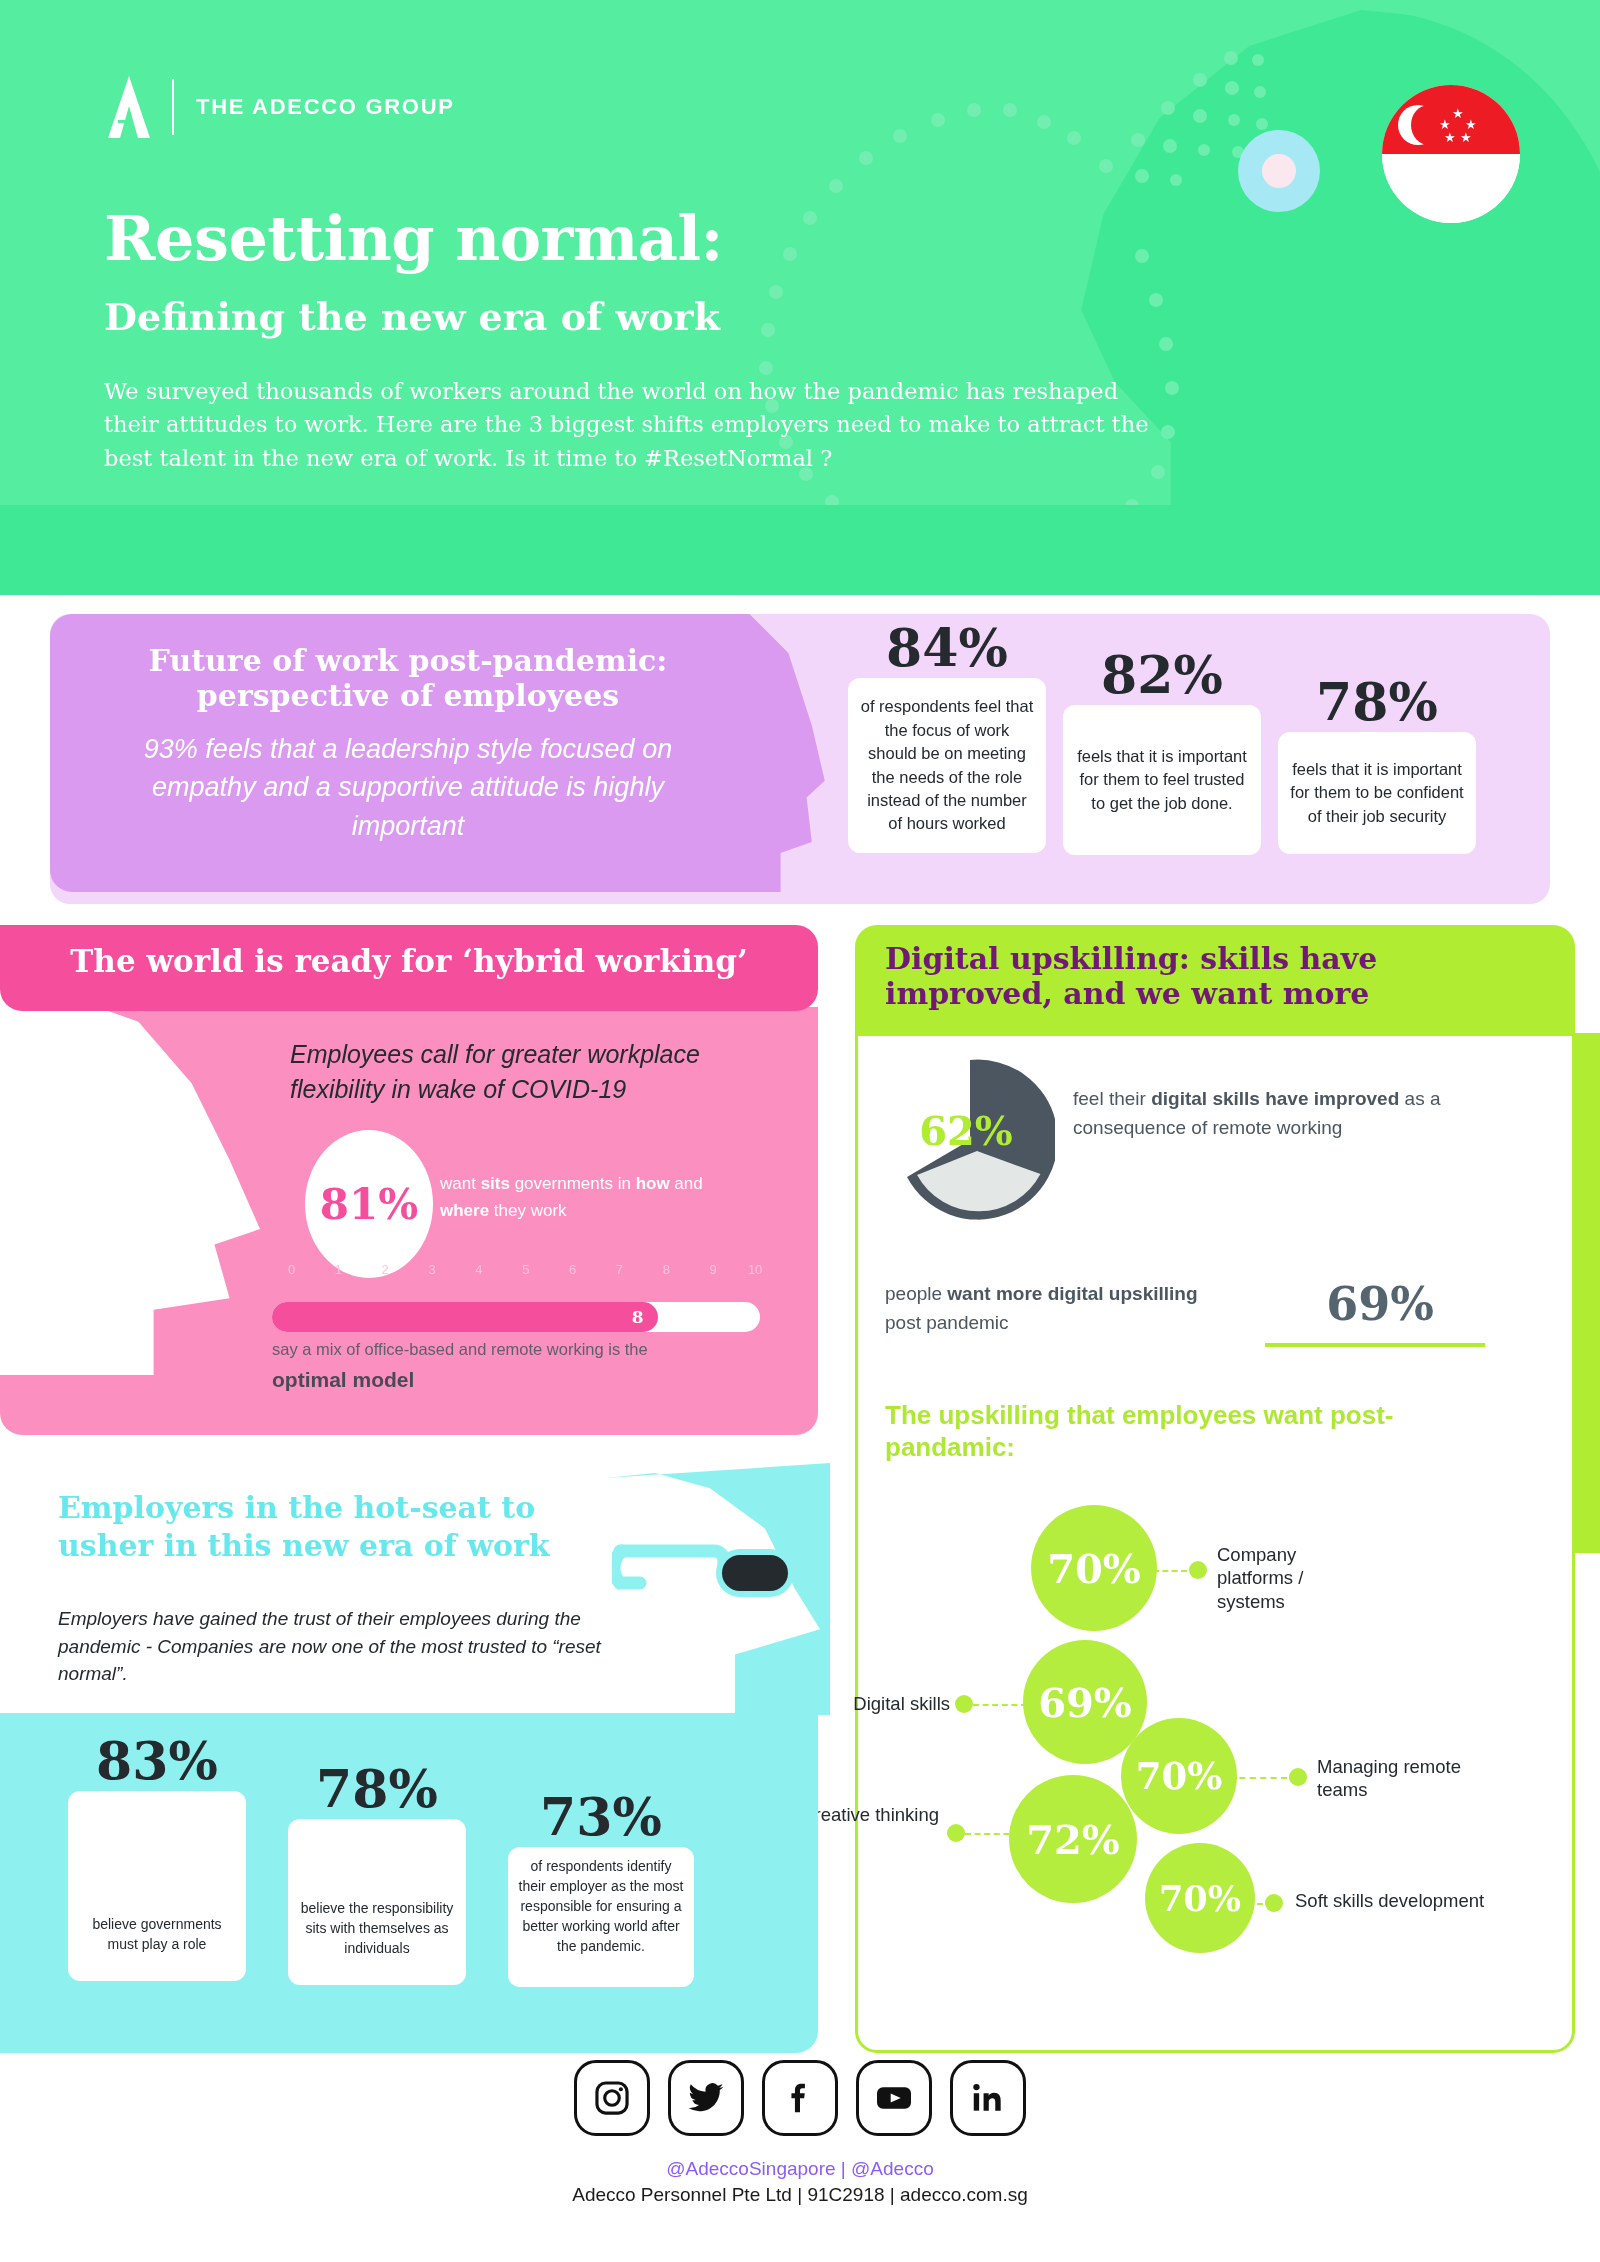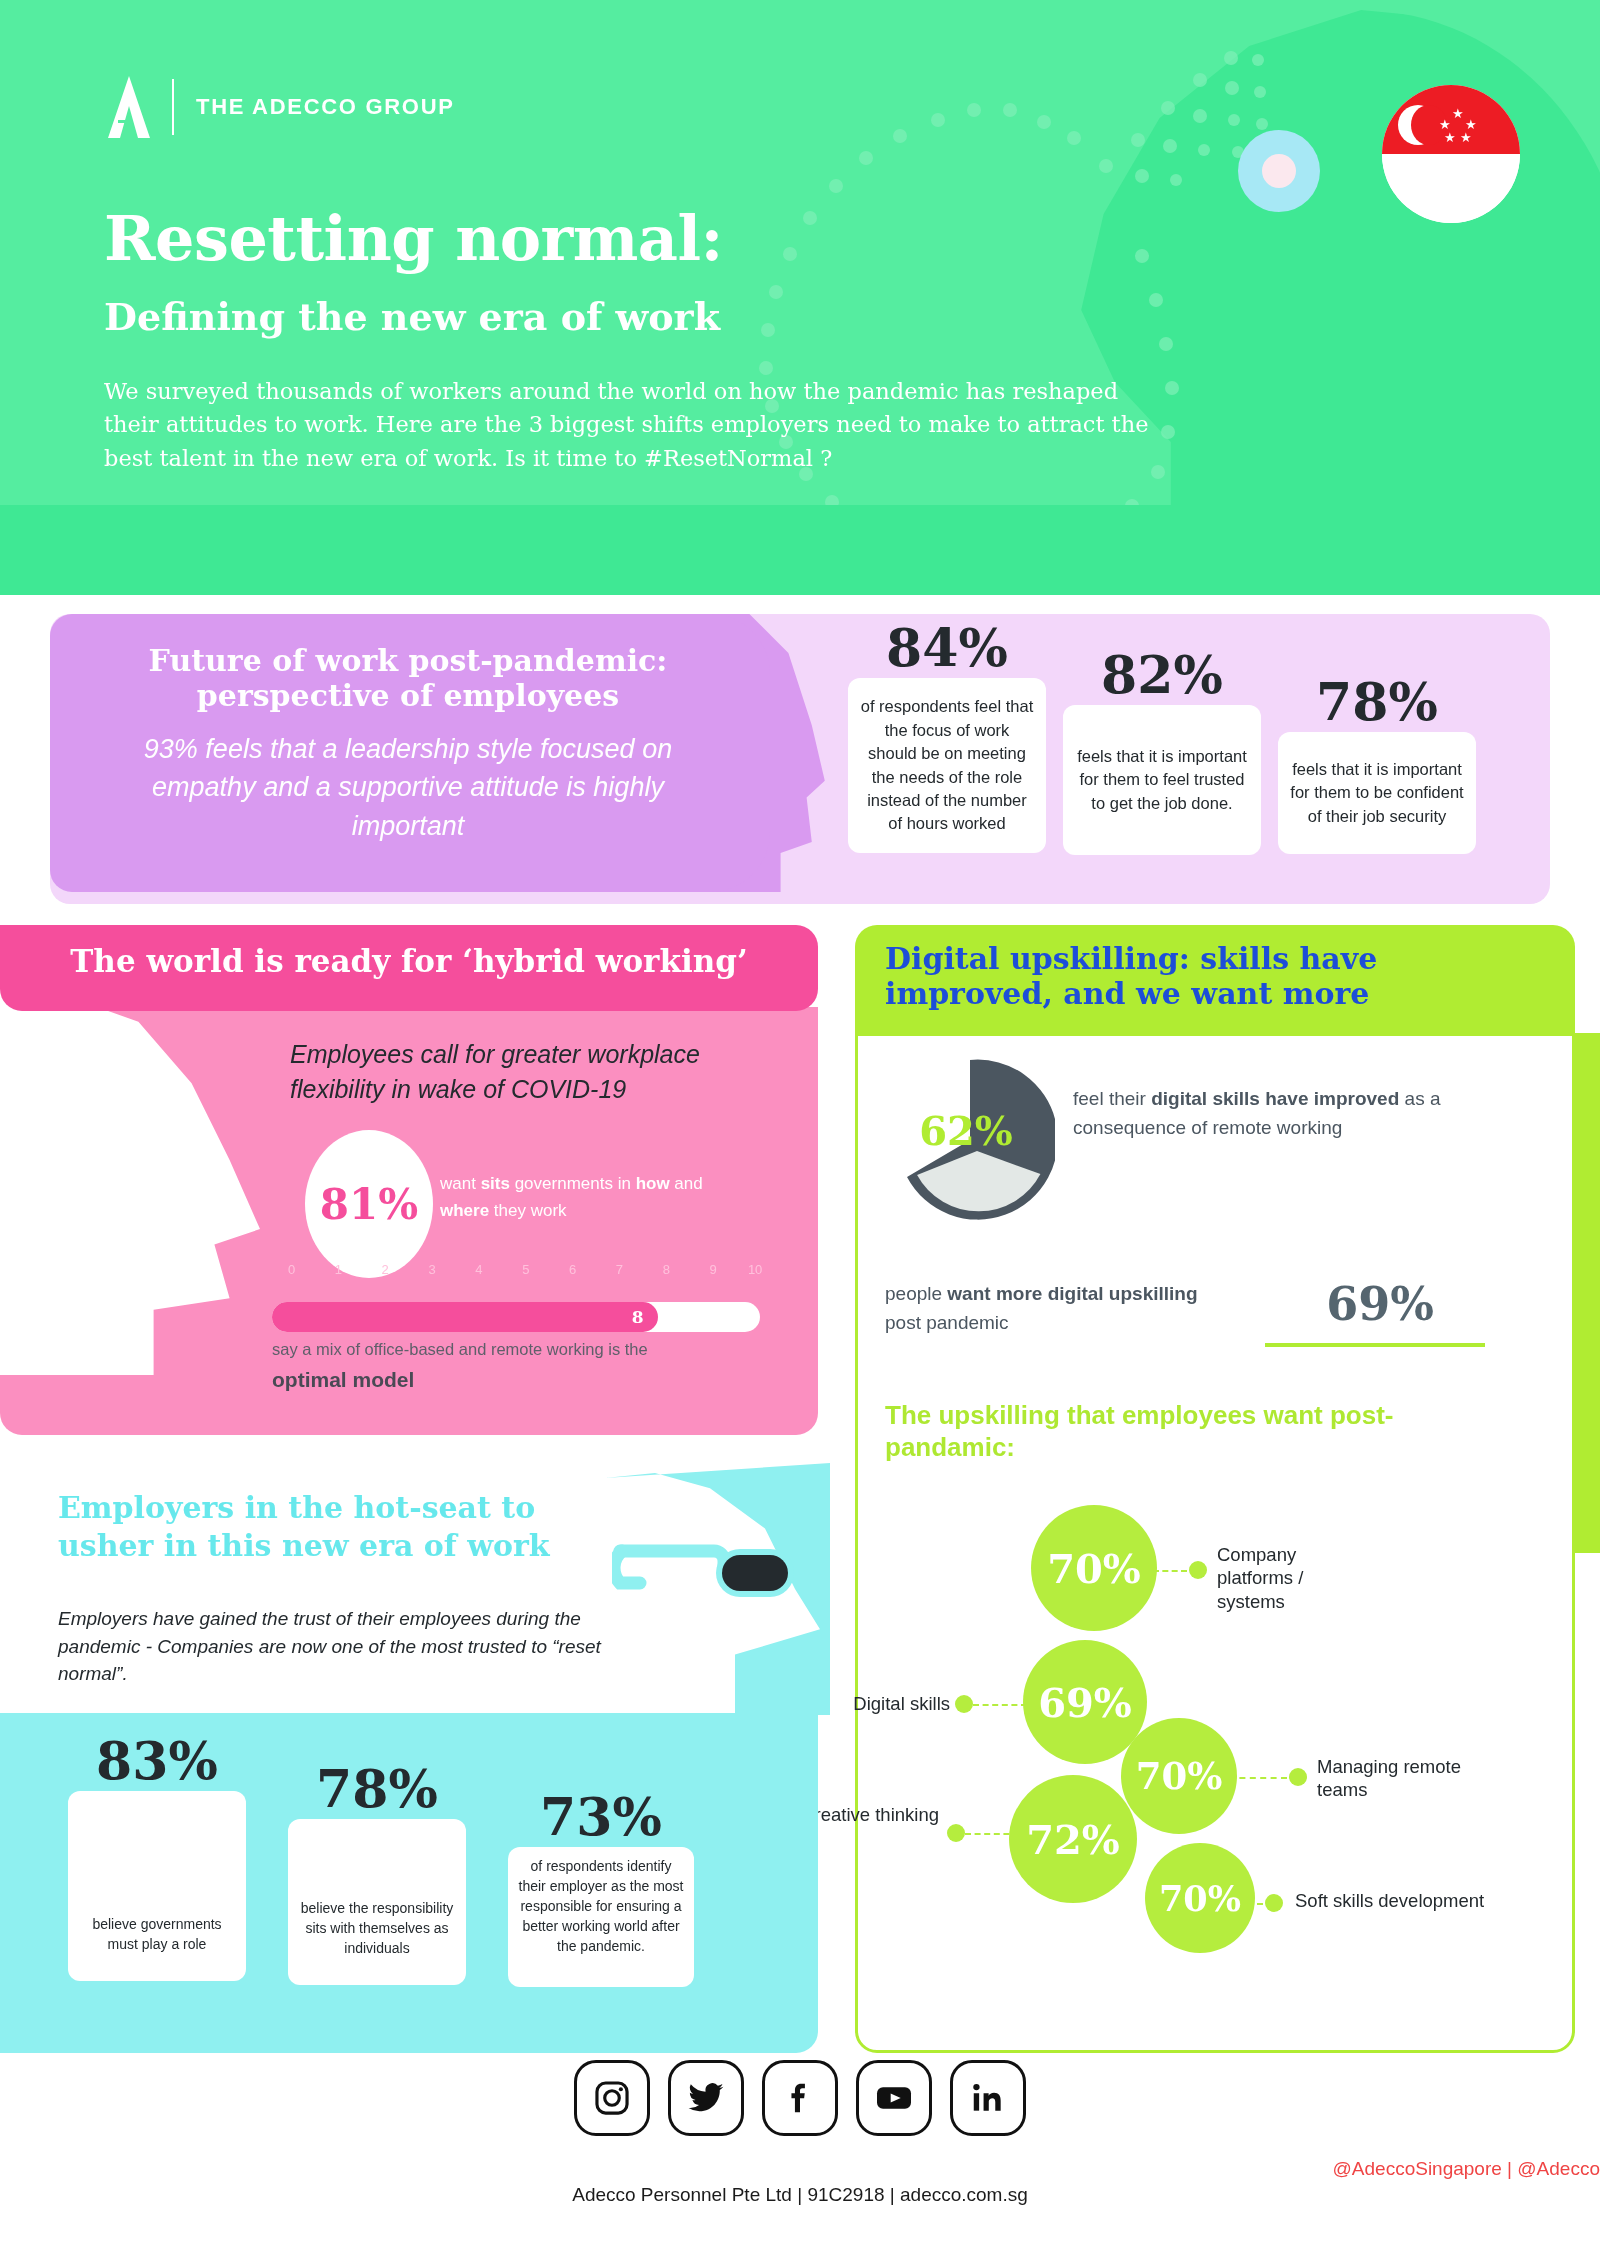--- a/index.html
+++ b/index.html
@@ -180,21 +180,21 @@
   }
 
   
   .green-wrap { position: absolute; left: 855px; top: 925px; width: 745px; height: 1128px; }
   .green-header {
     position: absolute; left: 0; top: 0; width: 720px; height: 108px;
     background: #B0EC32; border-radius: 22px 22px 0 0;
   }
   .green-header-title {
     position: absolute; left: 30px; top: 16px; width: 640px;
-    color: #1d4ed8; font-family: "DejaVu Serif", serif; font-weight: bold;
+    color: #701a75; font-family: "DejaVu Serif", serif; font-weight: bold;
     font-size: 30px; line-height: 1.18;
   }
   .green-arrow {
     position: absolute; left: 665px; top: 108px; width: 80px; height: 520px;
     background: #B0EC32;
     clip-path: polygon(68% 0%, 100% 0%, 100% 100%, 68% 100%, 68% 74%, 0% 92%, 62% 24%);
   }
   .green-card {
     position: absolute; left: 0; top: 108px; width: 720px; height: 1020px;
     background: #FFFFFF; border: 3px solid #B0EC32; border-radius: 0 0 22px 22px;
@@ -278,22 +278,22 @@
   .footer { position: absolute; left: 0; top: 2060px; width: 1600px; height: 200px; }
   .social-row {
     position: absolute; left: 0; top: 0; width: 1600px;
     display: flex; justify-content: center; gap: 18px;
   }
   .social-btn {
     width: 76px; height: 76px; border: 3.5px solid #111; border-radius: 22px;
     display: flex; align-items: center; justify-content: center; background: #fff;
   }
   .footer-line1 {
-    position: absolute; left: 0; top: 98px; width: 1600px; text-align: right;
-    font-size: 19px; color: #ef4444;
+    position: absolute; left: 0; top: 98px; width: 1600px; text-align: center;
+    font-size: 19px; color: #8b5cf6;
   }
   .footer-line2 {
     position: absolute; left: 0; top: 124px; width: 1600px; text-align: center;
     font-size: 19px; color: #1b1b1b;
   }
 </style>
 </head>
 <body>
 
 <div class="page">

